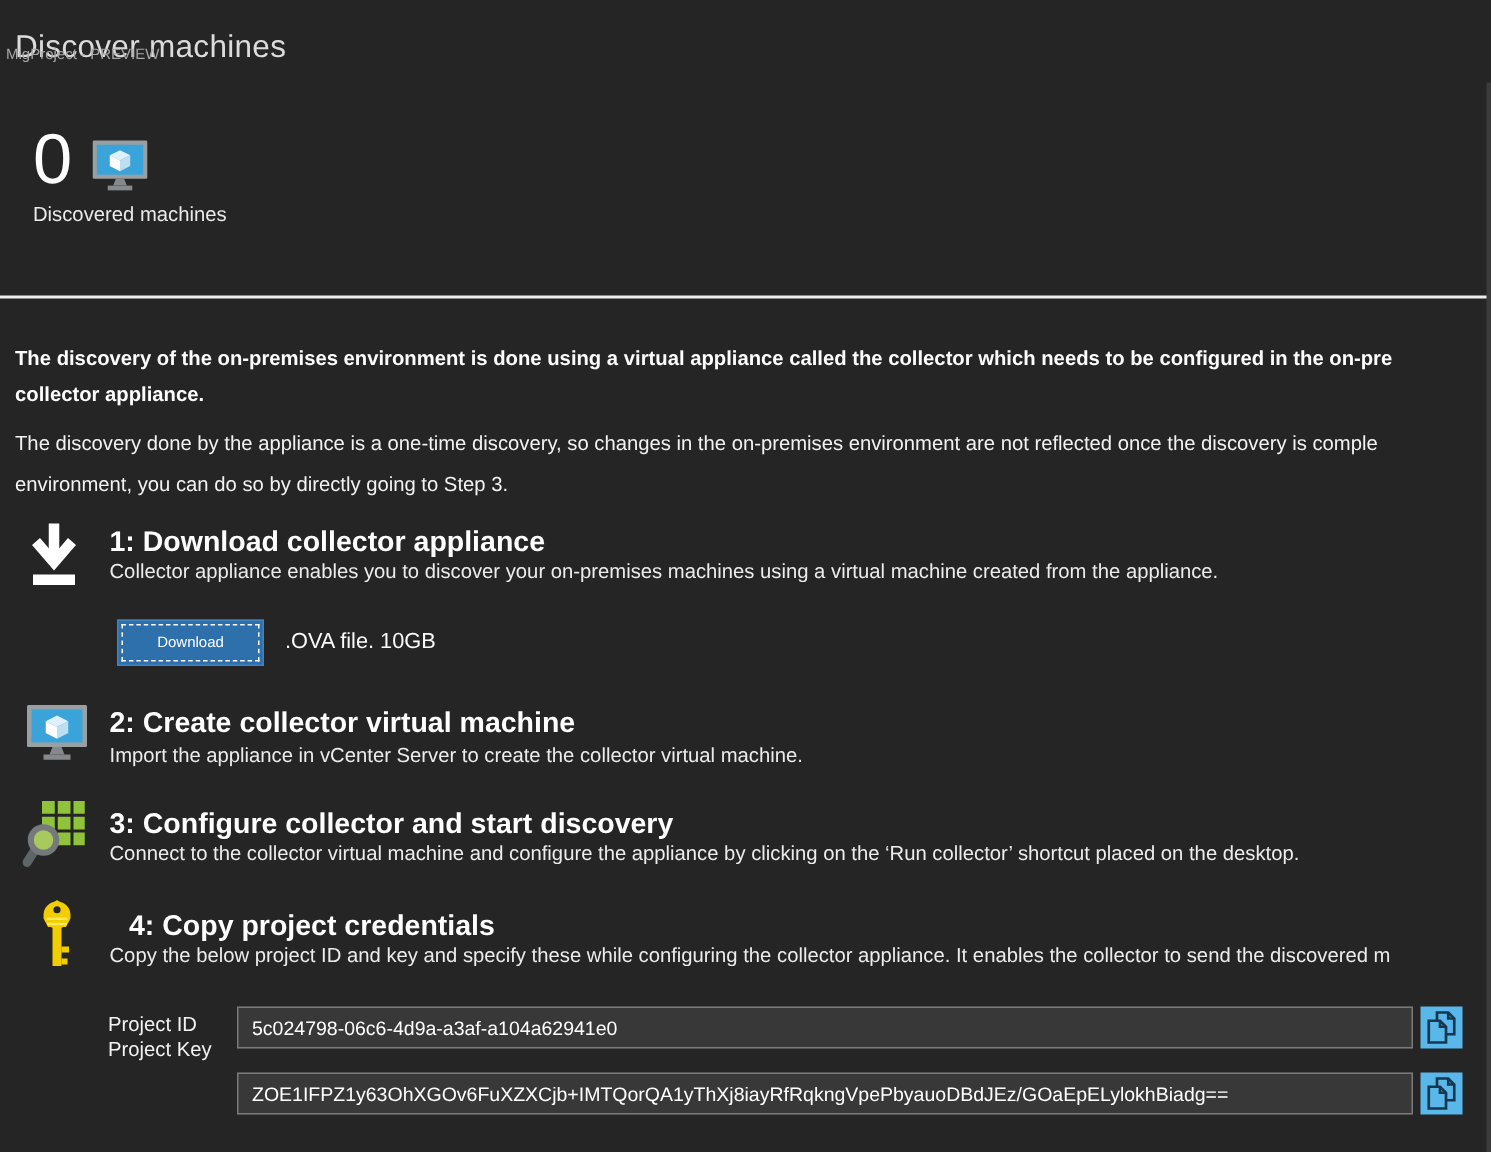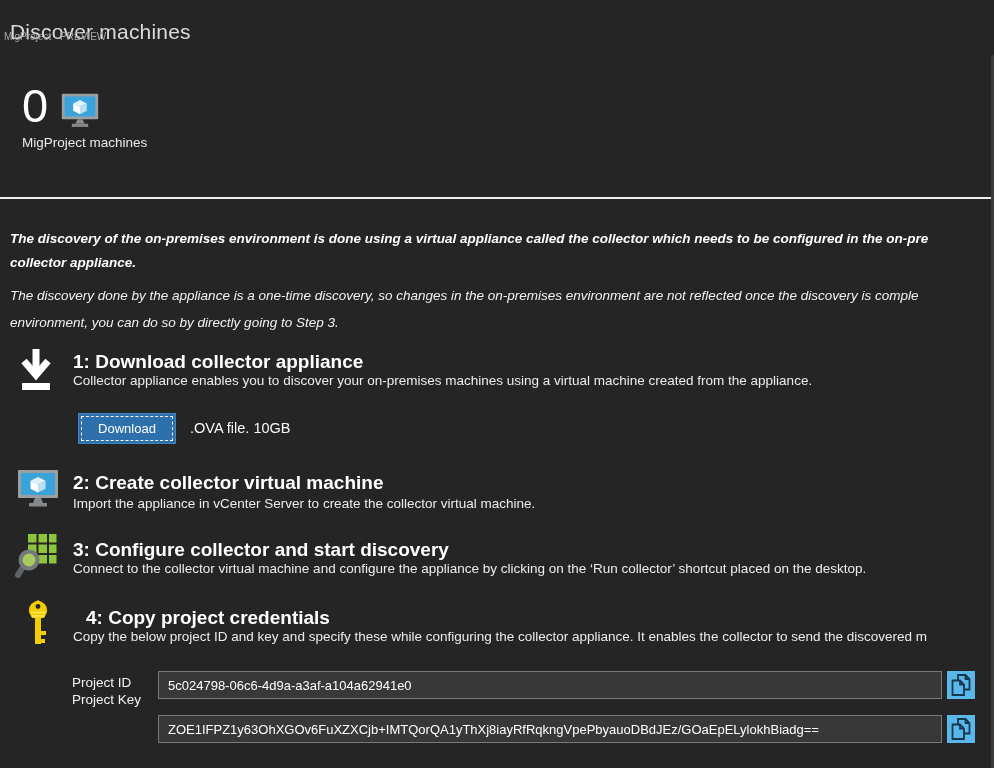--- a/index.html
+++ b/index.html
@@ -12,36 +12,36 @@
   
   .title { position:absolute; left:10px; top:5px; font-size:21px; font-weight:300; color:#dcdcdc; letter-spacing:.2px;margin-top:15px; }
   .subtitle { position:absolute; left:4px; top:31px; font-size:10px; font-weight:400; color:#a6a6a6; }
   
   .count { position:absolute; left:22px; top:82px; font-size:47px; font-weight:400; color:#ffffff; line-height:1; }
   .count-icon { position:absolute; left:60px; top:92px; width:40px; height:38px; }
   .count-label { position:absolute; left:22px; top:135px; font-size:13.5px; color:#eaeaea; }
   .divider { position:absolute; left:0; top:197px; width:994px; height:2px; background:#ededed; }
   
   .para { position:absolute; left:10px; width:984px; overflow:hidden; }
-  .para .ln { white-space:nowrap; overflow:hidden;font-style:italic; }
+  .para .ln { white-space:nowrap; overflow:hidden; }
   .para-bold { top:227px; font-size:13.5px; font-weight:700; line-height:24px; color:#fdfdfd; }
   .para-reg { top:282px; font-size:13.5px; font-weight:400; line-height:27px; color:#f2f2f2; }
   
   .step-title { position:absolute; left:73px; font-size:19px; font-weight:700; color:#ffffff; white-space:nowrap; }
   .step-desc { position:absolute; left:73px; font-size:13.5px; color:#ececec; white-space:nowrap; overflow:hidden; width:918px; }
   .step-icon { position:absolute; }
   #icon-step1 { left:21px; top:348px; width:30px; height:43px; }
   #icon-step2 { left:16px; top:468px; width:44px; height:42px; }
   #icon-step3 { left:15px; top:533px; width:42px; height:45px; }
   #icon-step4 { left:26px; top:600px; width:24px; height:46px; }
   
   .btn-download {
     position:absolute; left:78px; top:413px; width:98px; height:31px;
     background:#2e70ac; border:1px solid #3f83c0; color:#ffffff;
-    font-family:"Liberation Sans", sans-serif; font-size:13px;
+    font-family:"Liberation Sans", sans-serif; font-size:10px;
     outline:1px dashed #ffffff; outline-offset:-4px; cursor:pointer;
   }
   .ova-note { position:absolute; left:190px; top:420px; font-size:14.5px; color:#fafafa; }
   
   .cred-label { position:absolute; left:72px; font-size:13.5px; color:#f2f2f2; }
   .cred-input {
     position:absolute; left:158px; width:784px; height:28px;
     background:#383838; border:1px solid #7a7a7a; color:#ffffff;
     font-family:"Liberation Sans", sans-serif; font-size:13px; padding:0 9px;
   }
@@ -64,21 +64,21 @@
   <div class="count">0</div>
   <svg class="count-icon" viewBox="0 0 44 40">
     <rect x="2" y="1" width="40" height="28" rx="1" fill="#9aa0a2"></rect>
     <rect x="5" y="4" width="34" height="22" fill="#3aa3da"></rect>
     <polygon points="22,8 29.5,11.8 22,15.6 14.5,11.8" fill="#dff0fa"></polygon>
     <polygon points="14.5,11.8 22,15.6 22,23.5 14.5,19.7" fill="#ffffff"></polygon>
     <polygon points="29.5,11.8 22,15.6 22,23.5 29.5,19.7" fill="#bcdff2"></polygon>
     <polygon points="19,29 25,29 27,34 17,34" fill="#85898c"></polygon>
     <rect x="13" y="34" width="18" height="3.5" fill="#85898c"></rect>
   </svg>
-  <div class="count-label">MigProject machines</div>
+  <div class="count-label">Discovered machines</div>
 
   <div class="divider"></div>
 
   <div class="para para-bold">
     <div class="ln">The discovery of the on-premises environment is done using a virtual appliance called the collector which needs to be configured in the on-pre</div>
     <div class="ln">collector appliance.</div>
   </div>
   <div class="para para-reg">
     <div class="ln">The discovery done by the appliance is a one-time discovery, so changes in the on-premises environment are not reflected once the discovery is comple</div>
     <div class="ln">environment, you can do so by directly going to Step 3.</div>

